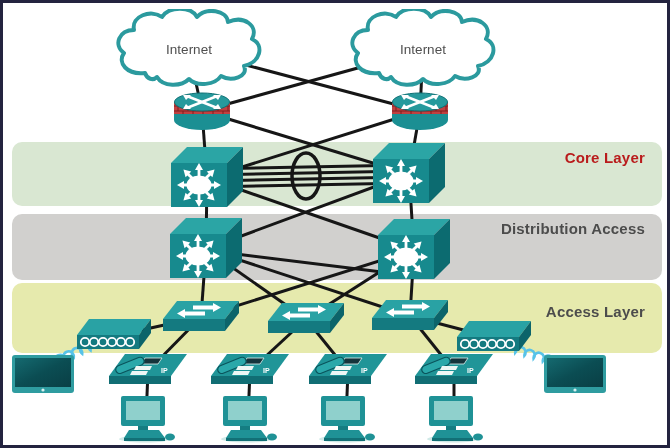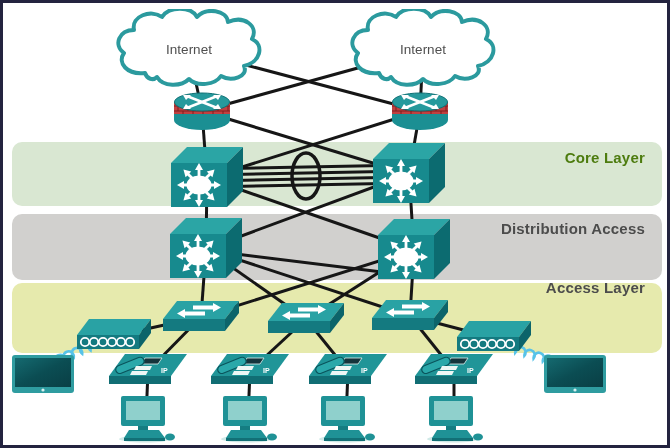--- a/index.html
+++ b/index.html
@@ -11,21 +11,21 @@
   .band{position:absolute;left:9px;width:650px;border-radius:10px;}
   #band-core{top:139px;height:64px;}
   #band-dist{top:211px;height:66px;}
   #band-access{top:280px;height:70px;}
   .band-label{
     position:absolute;right:22px;font-size:15px;font-weight:bold;color:#4c4c4c;
     letter-spacing:.2px;text-align:right;white-space:nowrap;
   }
   #label-core{top:146px;}
   #label-dist{top:217px;}
-  #label-access{top:276px;}
+  #label-access{top:300px;}
   #edge-layer{position:absolute;left:0;top:0;z-index:2;}
   .node{position:absolute;z-index:3;line-height:0;}
   svg text{font-family:"Liberation Sans", sans-serif;}
 </style>
 </head>
 <body>
 
 <div id="canvas" style="border-color: rgb(35, 35, 63);">
 
   <div class="band" id="band-core" style="background: rgb(217, 231, 210);"></div>
@@ -64,21 +64,21 @@
       <line x1="199" y1="108" x2="406" y2="171" stroke="#161616" stroke-width="3"></line>
       <line x1="417" y1="108" x2="406" y2="171" stroke="#161616" stroke-width="3"></line>
       <line x1="199" y1="108" x2="204" y2="175" stroke="#161616" stroke-width="3"></line>
       <line x1="420" y1="47" x2="199" y2="108" stroke="#161616" stroke-width="3"></line>
       <line x1="186" y1="47" x2="417" y2="108" stroke="#161616" stroke-width="3"></line>
       <line x1="420" y1="47" x2="417" y2="108" stroke="#161616" stroke-width="3"></line>
       <line x1="186" y1="47" x2="199" y2="108" stroke="#161616" stroke-width="3"></line>
     <ellipse cx="303" cy="173" rx="14" ry="23" fill="none" stroke="#161616" stroke-width="3.5"></ellipse>
   </svg>
 
-  <div class="band-label" id="label-core" style="color: #4d7c0f;">Core Layer</div>
+  <div class="band-label" id="label-core" style="color: #b91c1c;">Core Layer</div>
   <div class="band-label" id="label-dist" style="color: rgb(76, 76, 76);">Distribution Access</div>
   <div class="band-label" id="label-access" style="color: rgb(76, 76, 76);">Access Layer</div>
 
   <div class="node" style="left:108px;top:6px;">
     <svg width="156" height="82" viewBox="0 0 156 82">
       <path d="M34,64 C16,66 6,54 13,44 C2,36 8,21 23,21 C20,7 40,0 51,8 C58,-3 80,-3 86,8 C95,-2 116,1 117,13 C133,6 148,17 141,30 C154,36 149,54 133,57 C138,68 120,73 110,67 C104,76 86,78 78,70 C70,78 52,78 46,68 C42,72 36,70 34,64 Z" fill="#ffffff" stroke="#2b9a9e" stroke-width="4" stroke-linejoin="round"></path>
       <text x="78" y="45" text-anchor="middle" font-size="13.5" fill="#4f4f4f">Internet</text>
     </svg>
   </div>
   <div class="node" style="left:342px;top:6px;">

